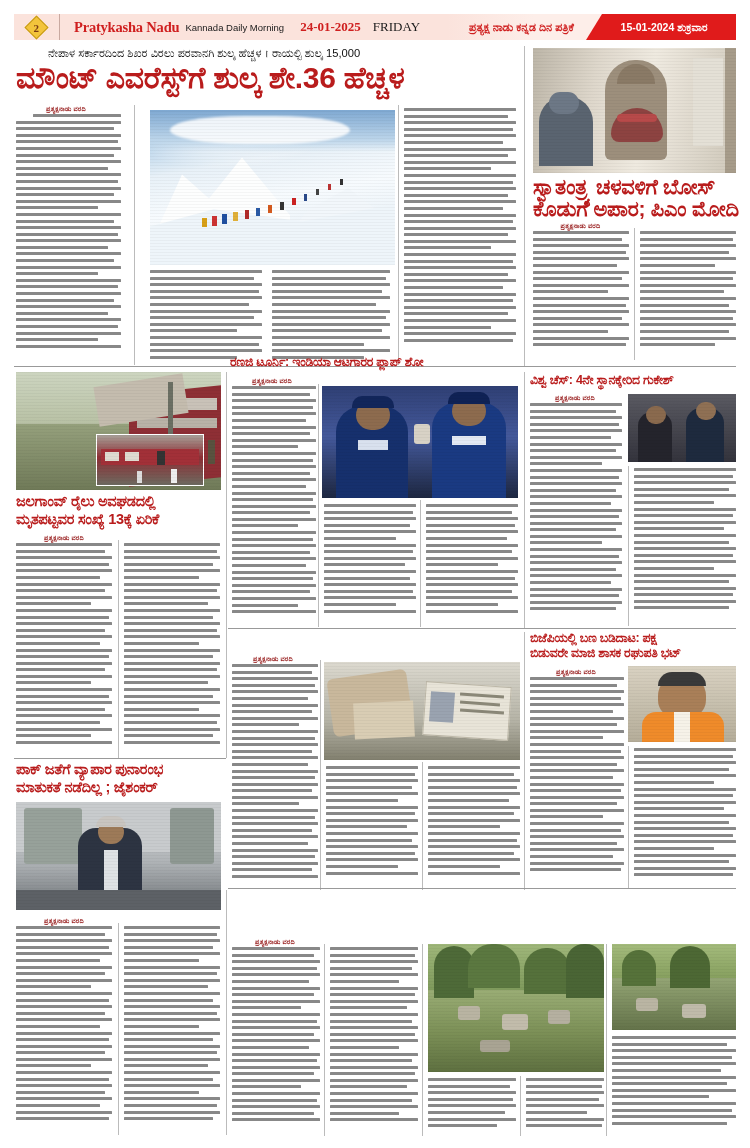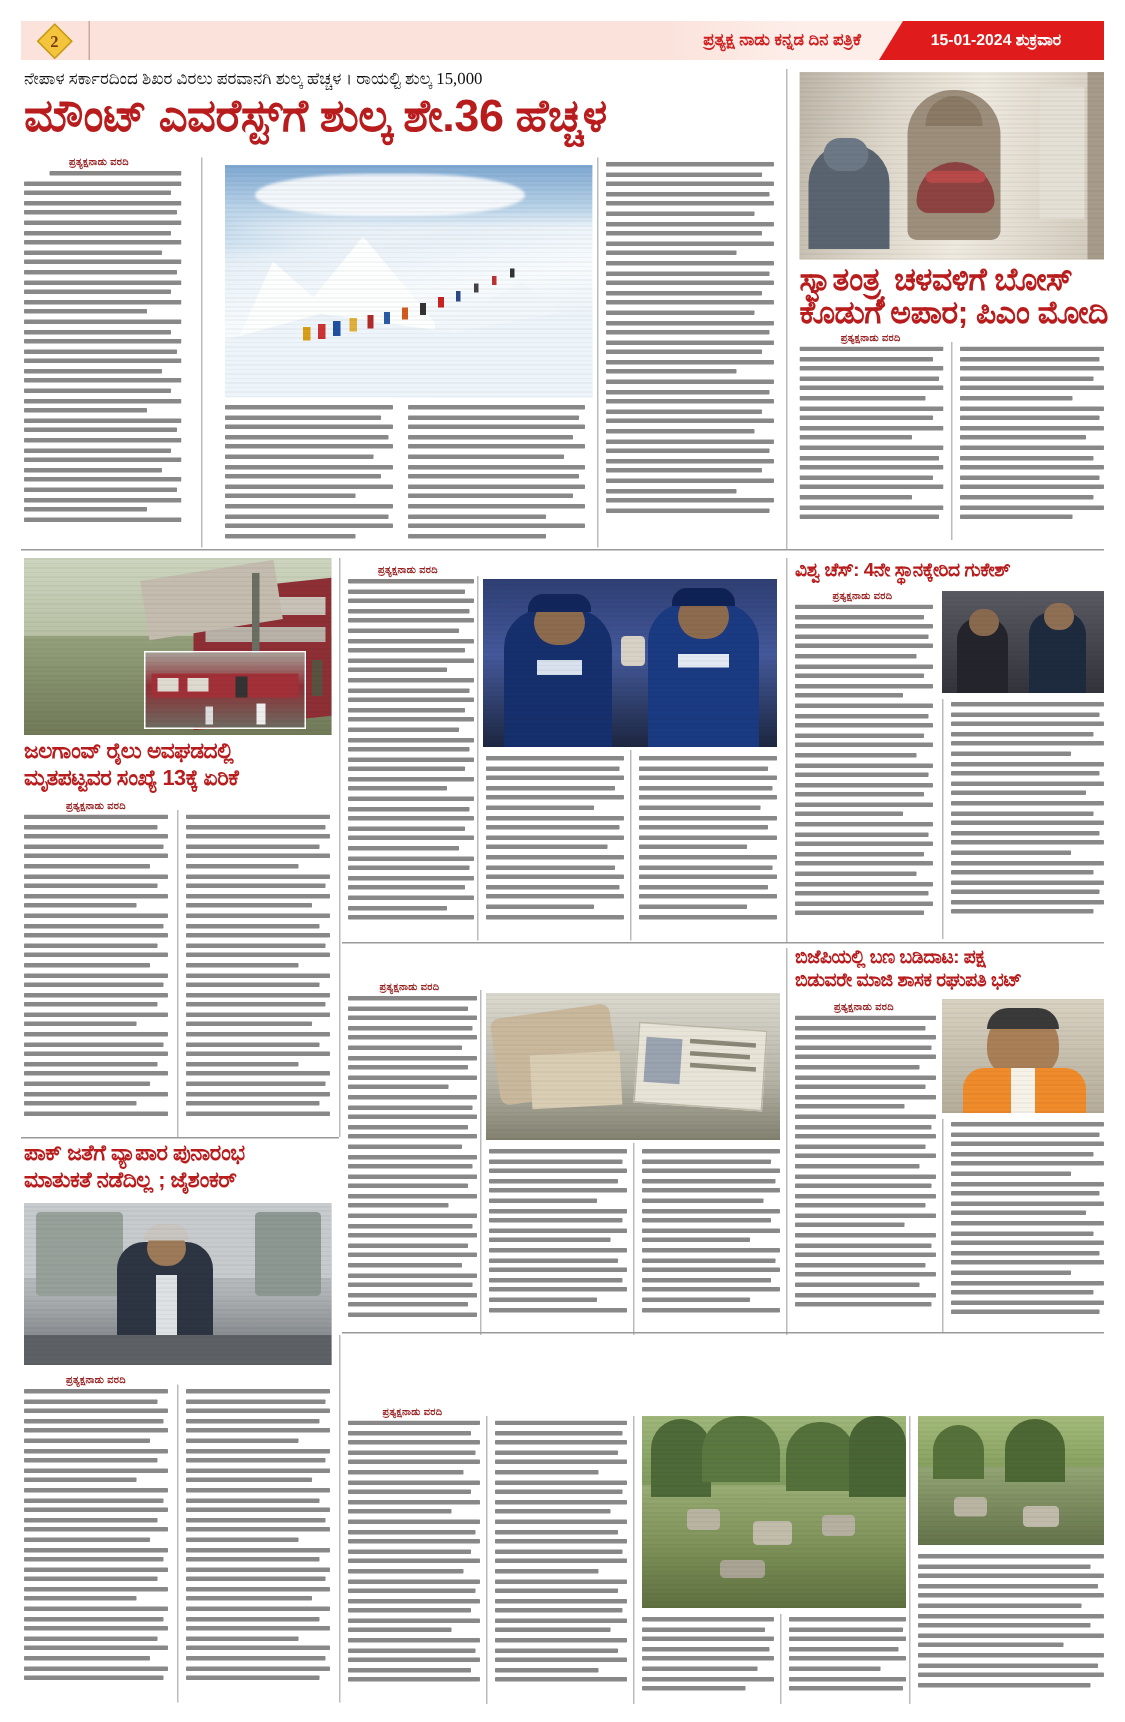--- a/index.html
+++ b/index.html
@@ -75,22 +75,23 @@
     clip-path: polygon(16px 0, 100% 0, 100% 100%, 0 100%);
     min-width: 150px;
   }
 
   
   .col-rule-v { position: absolute; width: 1px; background: #bbb; }
   .rule-h { position: absolute; height: 1px; background: #999; }
 
   .kicker {
     font-size: 11.2px; color: #111; line-height: 1.25;
-    font-family: Liberation Serif, serif;
+    font-family: Liberation Sans, sans-serif;
     white-space: nowrap;
+    margin-left: 32px;
   }
   .headline {
     font-weight: bold; color: #b91c1c;
     font-family: "Liberation Sans", sans-serif;
     line-height: 1.08;
     letter-spacing: -0.3px;
   }
   .h-xl { font-size: 30px; }
   .h-lg { font-size: 21px; }
   .h-md { font-size: 14.5px; }
@@ -157,20 +158,26 @@
 </head>
 <body>
 
 <div class="page">
 
   <div class="masthead">
     <div class="mh-badge">
       <div class="diamond">
         <span>2</span>
       </div>
+    </div>
+    <div class="mh-title">
+      <span class="mh-name">Pratykasha Nadu</span>
+      <span class="mh-sub">Kannada Daily Morning</span>
+      <span class="mh-date">24-01-2025</span>
+      <span class="mh-day">FRIDAY</span>
     </div>
     <div class="mh-spacer"></div>
     <div class="mh-kan">ಪ್ರತ್ಯಕ್ಷ ನಾಡು ಕನ್ನಡ ದಿನ ಪತ್ರಿಕೆ</div>
     <div class="mh-redbox">15-01-2024 ಶುಕ್ರವಾರ</div>
   </div>
 
   <div class="kicker" style="position:absolute;left:16px;top:46px;width:560px;">ನೇಪಾಳ ಸರ್ಕಾರದಿಂದ ಶಿಖರ ವಿರಲು ಪರವಾನಗಿ ಶುಲ್ಕ ಹೆಚ್ಚಳ । ರಾಯಲ್ಟಿ ಶುಲ್ಕ 15,000</div>
 
   <div class="headline h-xl" style="position:absolute;left:16px;top:62px;width:566px;">ಮೌಂಟ್ ಎವರೆಸ್ಟ್‌ಗೆ ಶುಲ್ಕ ಶೇ.36 ಹೆಚ್ಚಳ</div>
 
@@ -471,20 +478,21 @@
       <div class="tline s4"></div>
       <div class="tline s1"></div>
     <div class="tline s3"></div>
       <div class="tline s1"></div>
       <div class="tline s2"></div>
     <div class="tline s1"></div>
   </div>
   <div class="col-rule-v" style="left:118px;top:540px;height:218px;"></div>
   <div class="col-rule-v" style="left:226px;top:372px;height:386px;"></div>
 
+  <div class="headline h-sm" style="position:absolute;left:230px;top:356px;width:290px;">ರಣಜಿ ಟೂರ್ನಿ: ಇಂಡಿಯಾ ಆಟಗಾರರ ಫ್ಲಾಪ್ ಶೋ</div>
 
   <div class="byline" style="position:absolute;left:232px;top:377px;width:80px;">ಪ್ರತ್ಯಕ್ಷನಾಡು ವರದಿ</div>
 
   <div class="body-col" style="left:232px;top:386px;width:84px;height:240px;">
     <div class="tline s1"></div>
       <div class="tline s2"></div>
       <div class="tline s1"></div>
     <div class="tline s3"></div>
       <div class="tline s1"></div>
       <div class="tline s5"></div>

